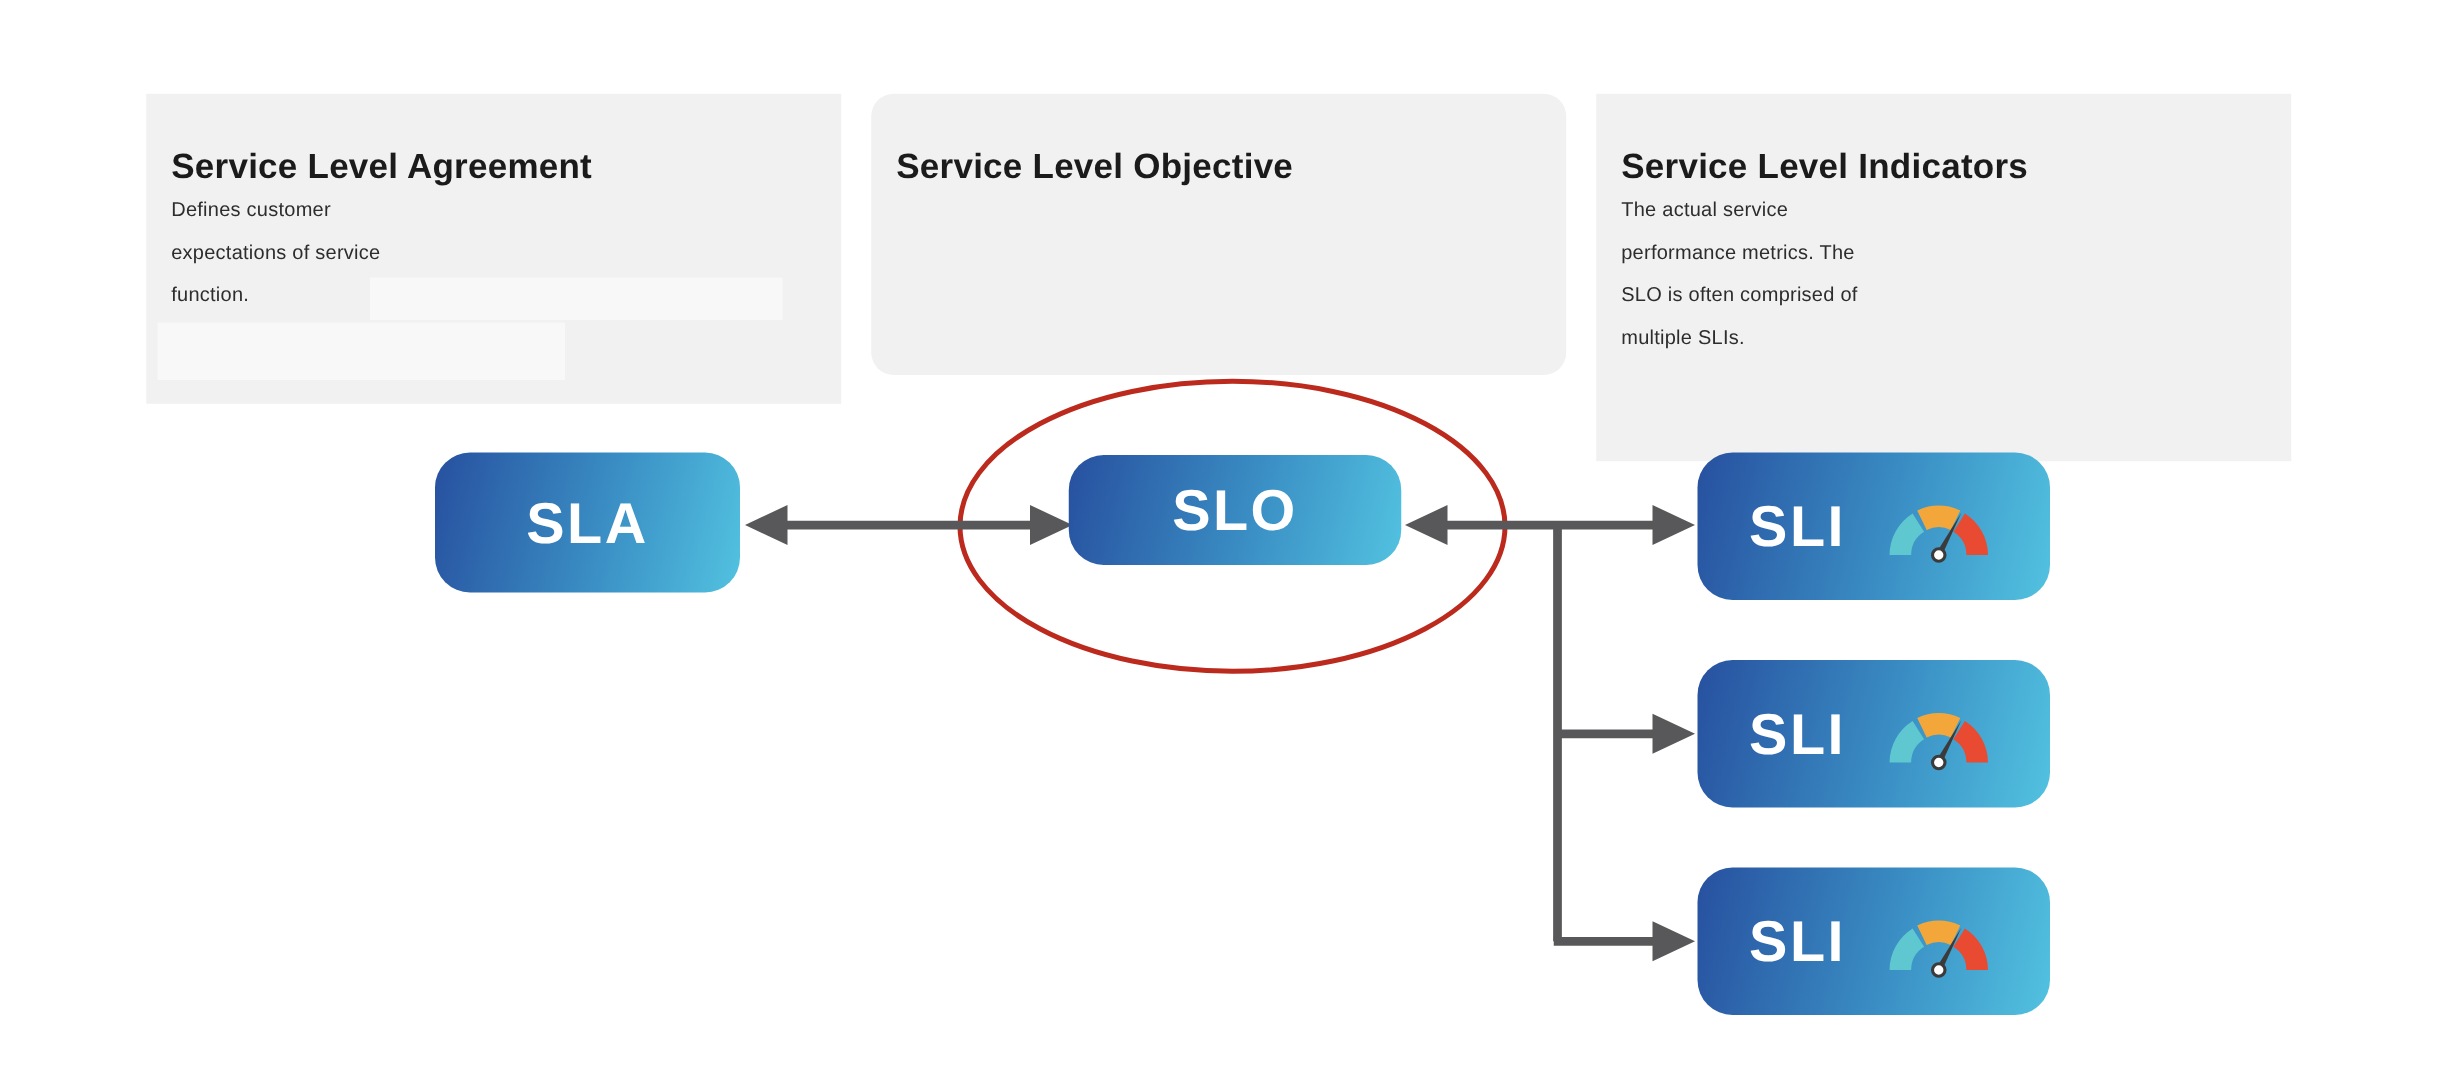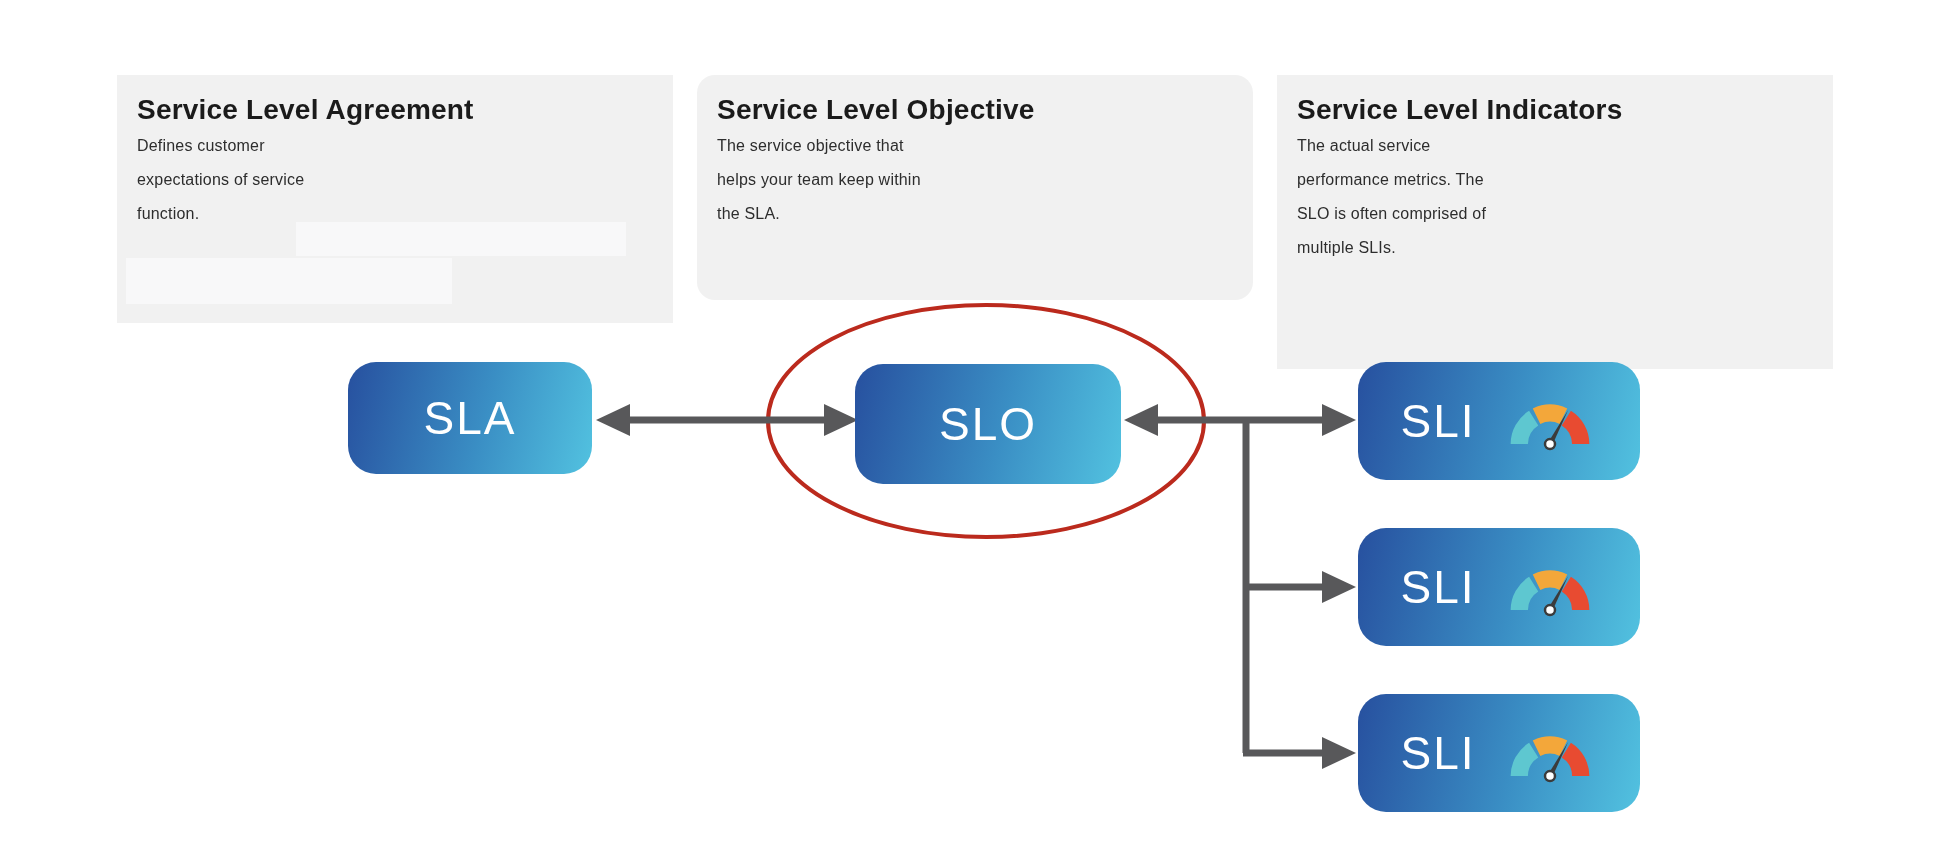--- a/index.html
+++ b/index.html
@@ -26,20 +26,21 @@
   .card-1 { left: 117px; top: 75px; width: 556px; height: 248px; }
   .card-2 { left: 697px; top: 75px; width: 556px; height: 225px; border-radius: 18px; }
   .card-3 { left: 1277px; top: 75px; width: 556px; height: 294px; }
 
   .card-title {
     font-size: 28px;
     font-weight: bold;
     color: var(--heading-text, #1b1b1b);
     line-height: 38px;
     letter-spacing: 0.2px;
+    margin-top: 23px;
   }
   .card-body {
     font-size: 16px;
     color: var(--body-text, #2d2d2d);
     line-height: 34px;
     white-space: pre-line;
     letter-spacing: 0.2px;
   }
   .erased-patch {
     position: absolute;
@@ -69,25 +70,25 @@
     gap: 26px;
     border-radius: 28px;
     background: linear-gradient(104deg,
       var(--node-gradient-start, #27509f) 0%,
       var(--node-gradient-mid, #3a8ec4) 55%,
       var(--node-gradient-end, #52c2e0) 100%);
   }
   .node-label {
     color: var(--node-text, #ffffff);
     font-size: 46px;
-    font-weight: normal;
+    font-weight: bold;
     letter-spacing: 2px;
   }
   .node-sla { left: 348px;  top: 362px; width: 244px; height: 112px; }
-  .node-slo { left: 855px;  top: 364px; width: 266px; height: 120px; }
+  .node-slo { left: 855px;  top: 364px; width: 266px; height: 88px; }
   .node-sli-1 { left: 1358px; top: 362px; width: 282px; height: 118px; }
   .node-sli-2 { left: 1358px; top: 528px; width: 282px; height: 118px; }
   .node-sli-3 { left: 1358px; top: 694px; width: 282px; height: 118px; }
 
   .gauge { width: 96px; height: 78px; display: block; }
   .gauge .seg-teal   { stroke: var(--gauge-teal, #5ec7d0);   stroke-width: 18; fill: none; }
   .gauge .seg-orange { stroke: var(--gauge-orange, #f3a73a); stroke-width: 18; fill: none; }
   .gauge .seg-red    { stroke: var(--gauge-red, #e84b31);    stroke-width: 18; fill: none; }
   .gauge .needle     { fill: var(--gauge-needle, #3b3b3b); }
   .gauge .pivot      { fill: #ffffff; stroke: var(--gauge-needle, #3b3b3b); stroke-width: 2.6; }
@@ -101,23 +102,20 @@
     <div class="card-title">Service Level Agreement</div>
     <div class="card-body">Defines customer
 expectations of service
 function.</div>
     <div class="erased-patch patch-a"></div>
     <div class="erased-patch patch-b"></div>
   </div>
 
   <div class="info-card card-2">
     <div class="card-title">Service Level Objective</div>
-    <div class="card-body">The service objective that
-helps your team keep within
-the SLA.</div>
   </div>
 
   <div class="info-card card-3">
     <div class="card-title">Service Level Indicators</div>
     <div class="card-body">The actual service
 performance metrics. The
 SLO is often comprised of
 multiple SLIs.</div>
   </div>
 

